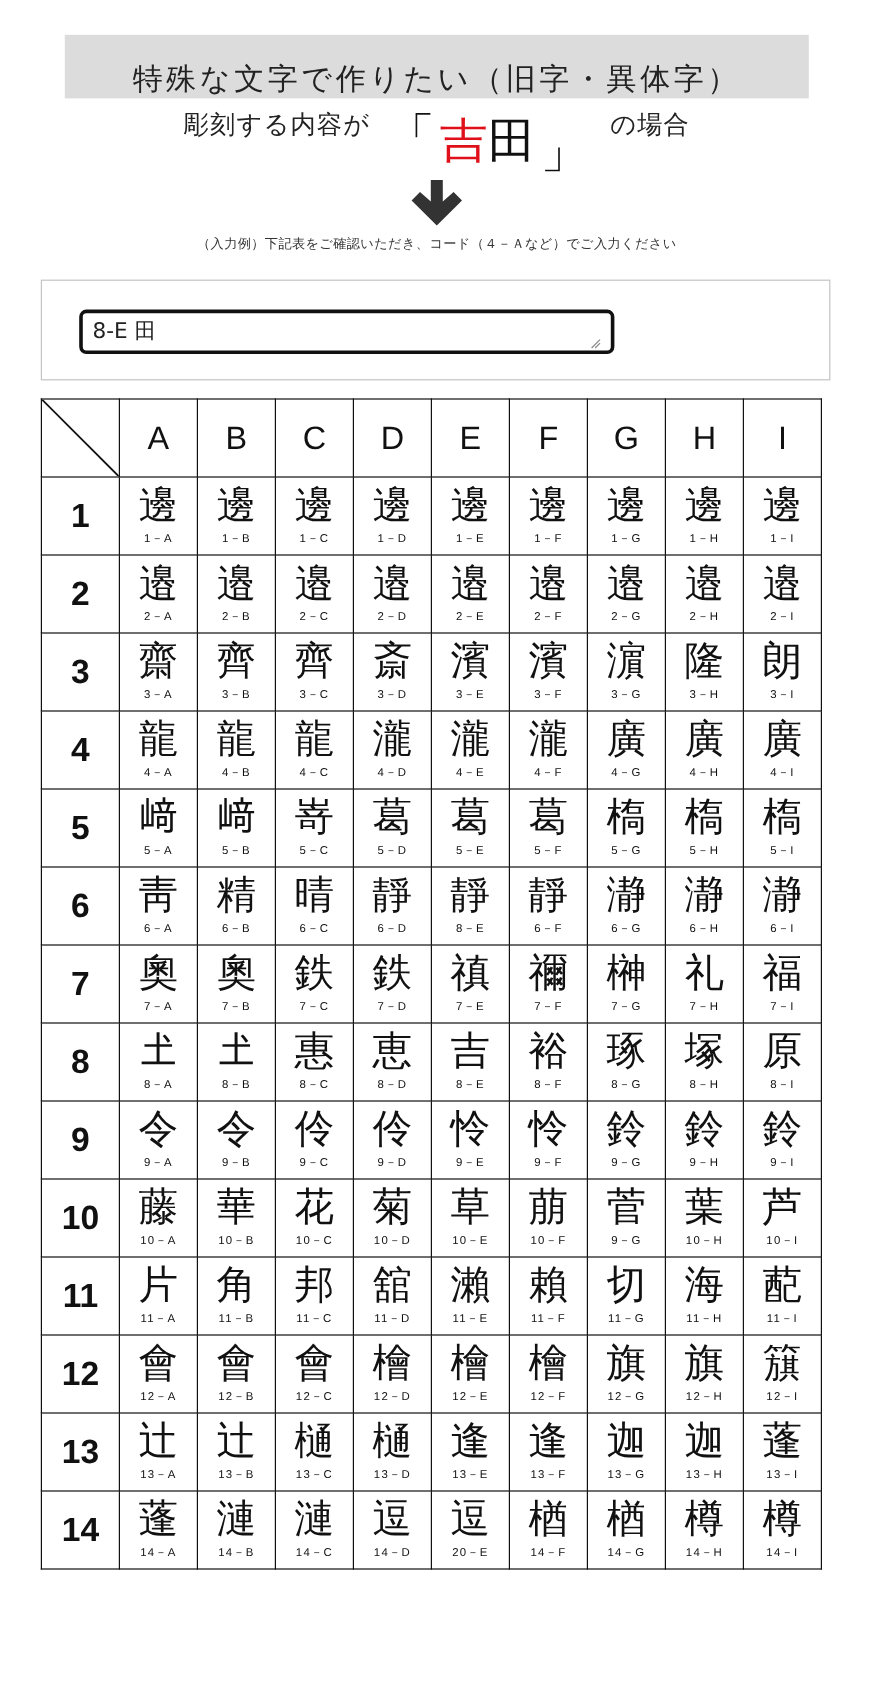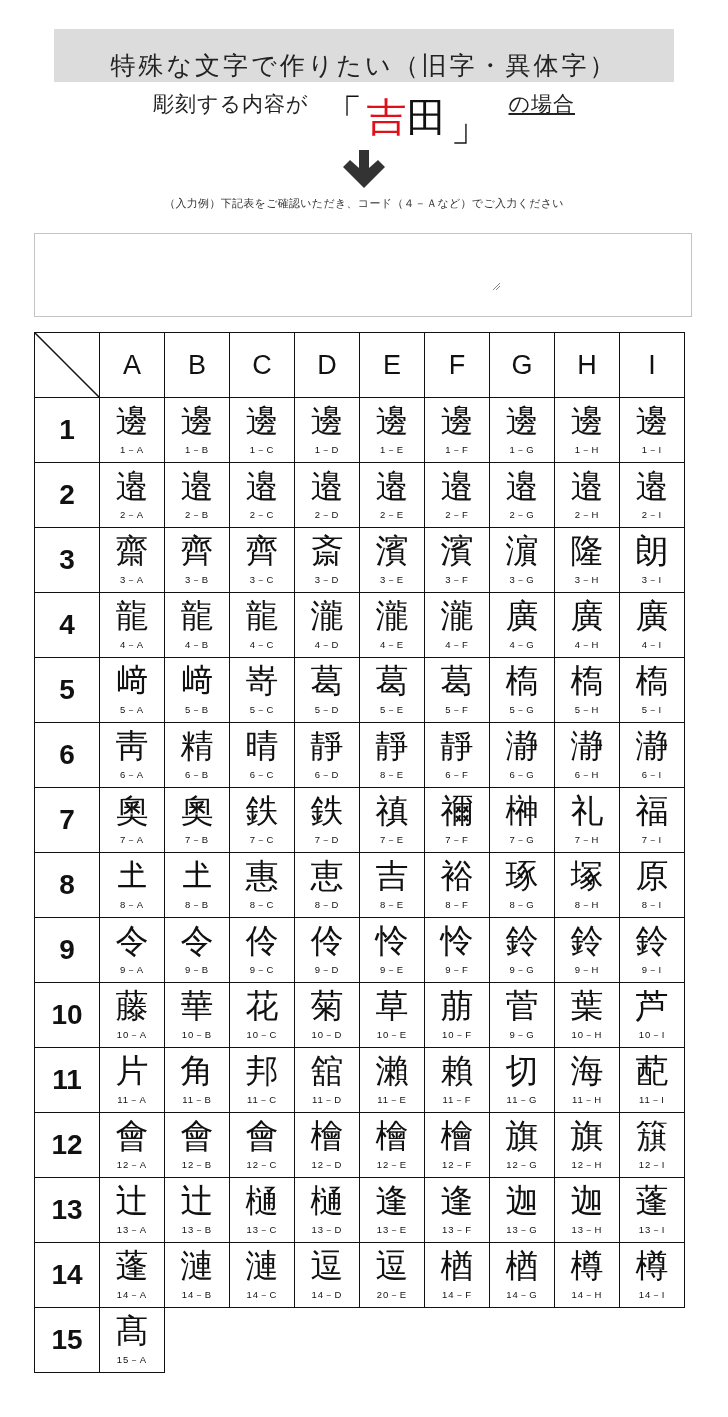--- a/index.html
+++ b/index.html
@@ -5,21 +5,21 @@
   html, body { margin:0; padding:0; background:#ffffff; }
   body { width:728px; height:1417px; position:relative; overflow:hidden;
          font-family:"DejaVu Sans", sans-serif; color:#111; }
   .title-bar { position:absolute; left:54px; top:29px; width:620px; height:53px;
                background:#dcdcdc; display:flex; align-items:flex-end; justify-content:center; }
   .title-bar span { font-size:25px; letter-spacing:3px; color:#222; font-weight:300; }
   .case-line { position:absolute; left:0; top:90px; width:728px; height:60px;
                display:flex; justify-content:center; }
   .case-pre, .case-post { font-size:21px; color:#222; letter-spacing:1px; }
   .case-pre { margin-right:14px; }
-  .case-post { margin-left:18px;text-decoration:underline; }
+  .case-post { margin-left:18px; }
   .bracket { font-size:40px; color:#111; font-weight:300; line-height:1; }
   .bracket.open { align-self:flex-start; margin-top:4px; }
   .bracket.close { align-self:flex-end; margin-bottom:4px; }
   .name-red { font-size:40px; color:#e0101a; margin-left:4px; }
   .name-black { font-size:40px; color:#111; margin-right:4px; }
   .arrow { position:absolute; left:342px; top:150px; width:44px; height:40px; }
   .instruction { position:absolute; left:0; top:196px; width:728px; text-align:center;
                  font-size:11px; color:#333; letter-spacing:0.3px; white-space:nowrap; }
   .input-panel { position:absolute; left:34px; top:233px; width:656px; height:82px;
                  border:1.5px solid #c4c4c4; background:#fff; }
@@ -60,20 +60,21 @@
   <span class="case-post">の場合</span>
 </div>
 
 <svg class="arrow" viewBox="0 0 44 40">
   <path d="M17 0 H27 V18 L36 10 L43 17 L22 38 L1 17 L8 10 L17 18 Z" fill="#333333"></path>
 </svg>
 
 <div class="instruction">（入力例）下記表をご確認いただき、コード（４－Ａなど）でご入力ください</div>
 
 <div class="input-panel">
+  <div class="textarea">8-E 田</div>
   <svg class="resize-handle" viewBox="0 0 9 9" style="left:457px; top:48px;">
     <line x1="8" y1="1" x2="1" y2="8" stroke="#888" stroke-width="1"></line>
     <line x1="8" y1="4" x2="4" y2="8" stroke="#888" stroke-width="1"></line>
   </svg>
 </div>
 
 <table class="grid" id="grid">
   <tbody id="grid-body">
       <tr class="head">
         <td>
@@ -630,29 +631,14 @@
         </td>
         <td>
           <span class="kanji">樽</span>
           <span class="code">14－H</span>
         </td>
         <td>
           <span class="kanji">樽</span>
           <span class="code">14－I</span>
         </td>
       </tr>
-      <tr class="data">
-        <td class="row-head">15</td>
-        <td>
-          <span class="kanji">髙</span>
-          <span class="code">15－A</span>
-        </td>
-        <td class="empty"></td>
-        <td class="empty"></td>
-        <td class="empty"></td>
-        <td class="empty"></td>
-        <td class="empty"></td>
-        <td class="empty"></td>
-        <td class="empty"></td>
-        <td class="empty"></td>
-      </tr>
     </tbody>
 </table>
 
 </body></html>

